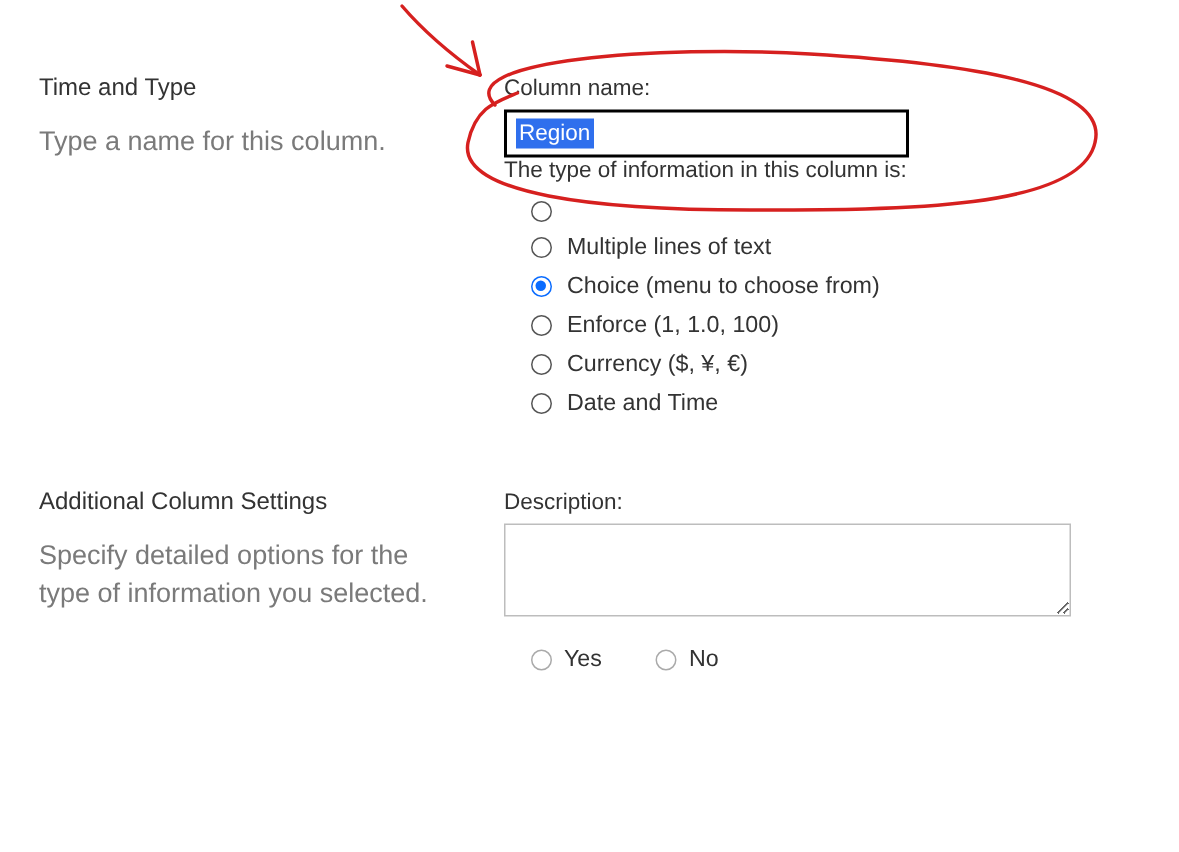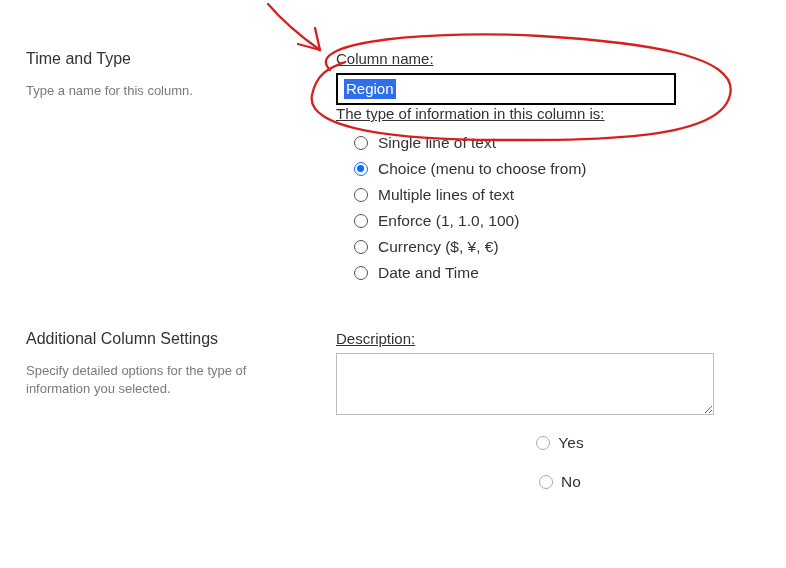--- a/index.html
+++ b/index.html
@@ -28,42 +28,41 @@
     flex: 1;
     padding-left: 10px;
   }
   .section-heading {
     font-size: 16px;
     color: #333;
     margin: 0 0 14px 0;
     font-weight: 400;
   }
   .section-sub {
-    font-size: 13px;
+    font-size: 18px;
     color: #7a7a7a;
     line-height: 1.4;
     margin: 0;
     padding-right: 20px;
   }
   .field-label {
     font-size: 15px;
     color: #333;
     margin: 0 0 6px 0;
-    text-decoration: underline;
   }
   .sel-wrap {
     display: inline-block;
     background: #2f6fed;
     color: #fff;
     padding: 1px 2px;
     font-size: 15px;
     line-height: 1.2;
   }
   .fake-input {
-    width: 340px;
+    width: 270px;
     height: 32px;
     border: 2px solid #000;
     padding: 4px 6px;
     font-size: 15px;
     display: flex;
     align-items: center;
   }
   .type-info {
   }
   .radio-list {
@@ -108,24 +107,23 @@
     font-family: inherit;
     font-size: 14px;
     padding: 4px;
   }
   .enforce {
     margin-top: 16px;
   }
   .h-radio-row {
     display: flex;
     align-items: center;
-    gap: 21px;
+    gap: 36px;
     padding-left: 18px;
     margin-top: 8px;
-    flex-direction: column;
   }
   .h-opt {
     display: flex;
     align-items: center;
   }
   .h-opt .radio { margin-right: 8px; }
   
   .annot {
     position: absolute;
     pointer-events: none;
@@ -144,29 +142,28 @@
     <p class="field-label">Column name:</p>
     <div class="fake-input">
       <span class="sel-wrap">Region</span>
     </div>
 
     <div class="type-info">
       <p class="field-label">The type of information in this column is:</p>
       <div class="radio-list">
         <div class="radio-row">
           <span class="radio"></span>
-          <span class="radio-label">Single line of text</span>
+        </div>
+        <div class="radio-row">
+          <span class="radio"></span>
+          <span class="radio-label">Multiple lines of text</span>
         </div>
         <div class="radio-row">
           <span class="radio checked"></span>
           <span class="radio-label">Choice (menu to choose from)</span>
-        </div>
-        <div class="radio-row">
-          <span class="radio"></span>
-          <span class="radio-label">Multiple lines of text</span>
         </div>
         <div class="radio-row">
           <span class="radio"></span>
           <span class="radio-label">Enforce (1, 1.0, 100)</span>
         </div>
         <div class="radio-row">
           <span class="radio"></span>
           <span class="radio-label">Currency ($, ¥, €)</span>
         </div>
         <div class="radio-row">

